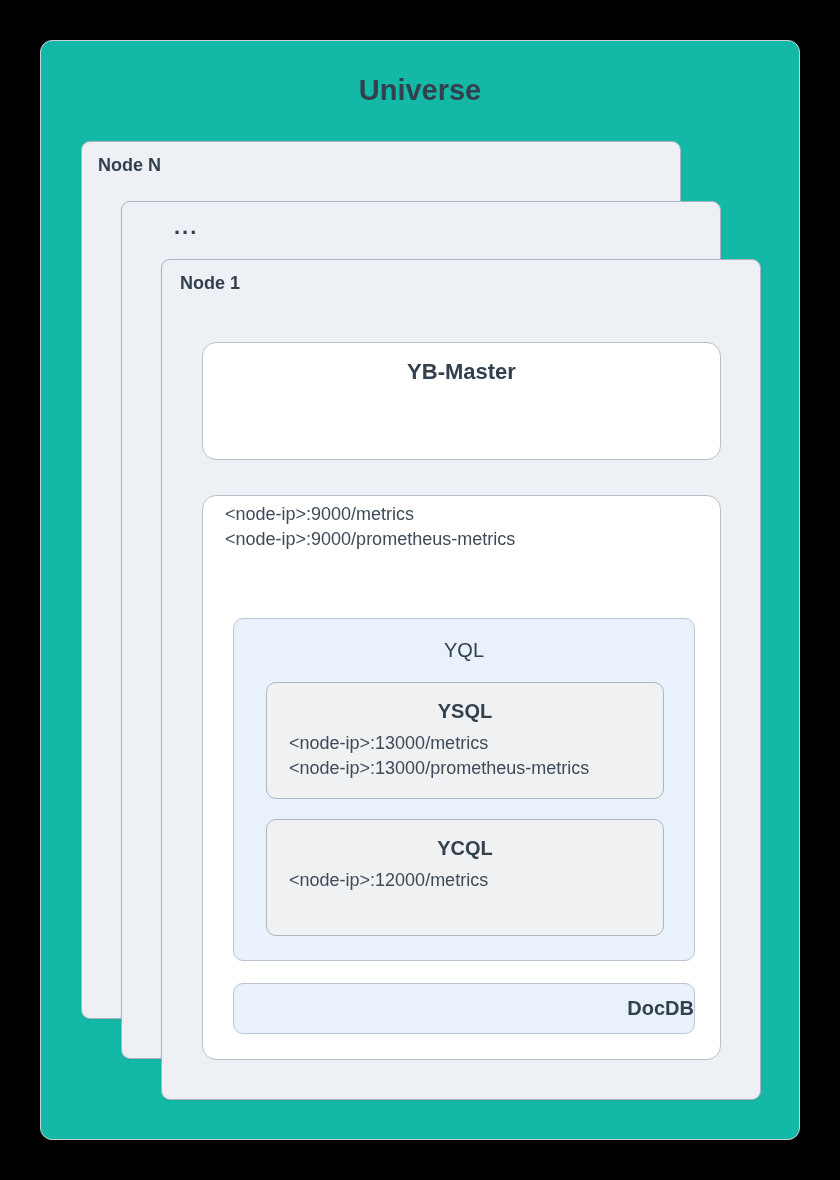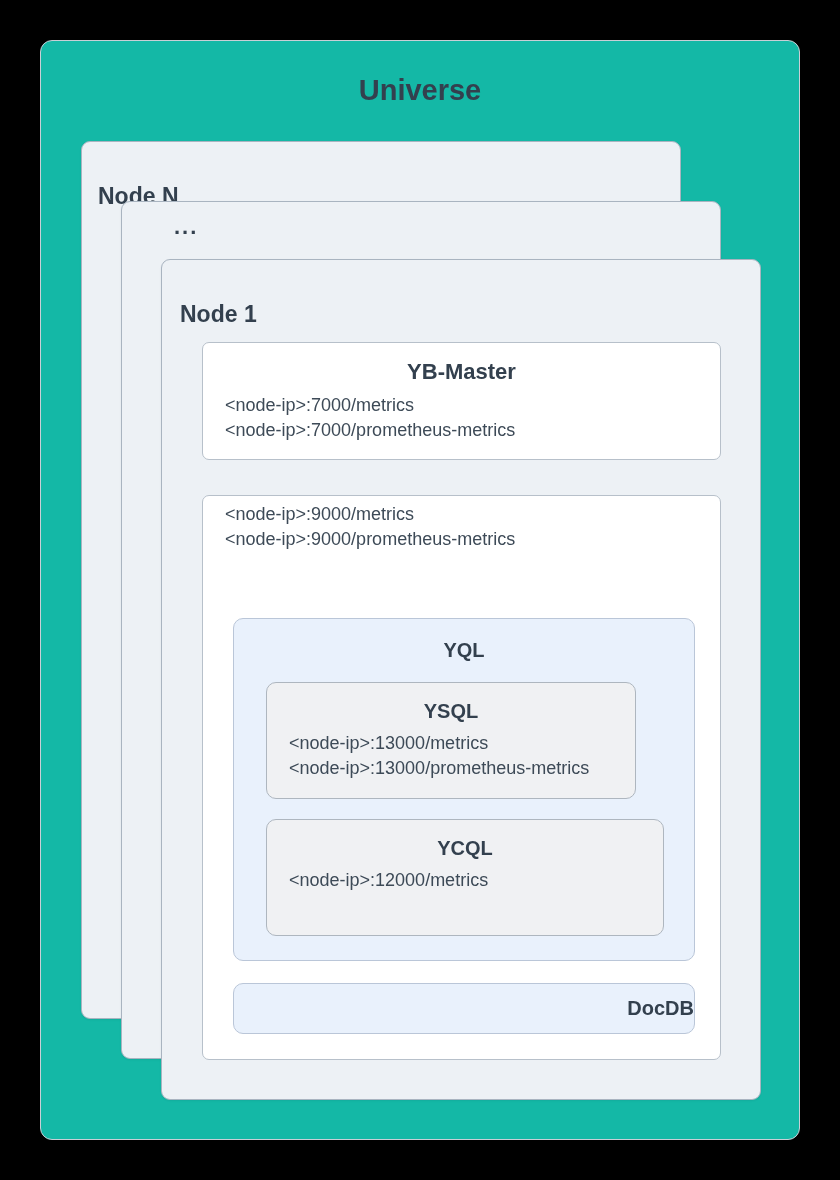--- a/index.html
+++ b/index.html
@@ -22,42 +22,41 @@
     color: #33404e;
   }
 
   .node-card {
     background: #edf1f5;
     border: 1.5px solid #a9b4c0;
     border-radius: 9px;
     box-shadow: 0 1px 2px rgba(30,45,60,0.08);
   }
   .node-label {
-    font-size: 23px;
+    font-size: 18px;
     font-weight: bold;
     color: #33404e;
     padding: 13px 0 0 16px;
-    margin-top: 28px;
   }
   .node-n   { left: 40px;  top: 100px; width: 600px; height: 878px; }
   .node-dot { left: 80px;  top: 160px; width: 600px; height: 858px; }
   .node-1   { left: 120px; top: 218px; width: 600px; height: 841px; }
   .node-1 > .node-label { padding-left: 18px; }
   .ellipsis-label {
     font-size: 22px;
     font-weight: bold;
     color: #33404e;
     padding: 12px 0 0 52px;
     letter-spacing: 2px;
   }
 
   .white-box {
     background: #ffffff;
     border: 1.5px solid #b7c0ca;
-    border-radius: 7px;
+    border-radius: 14px;
   }
   .box-title {
     text-align: center;
     font-size: 22px;
     font-weight: bold;
     color: #33404e;
     margin-top: 14px;
     line-height: 30px;
   }
   .endpoints {
@@ -72,32 +71,32 @@
 
   .blue-box {
     background: #e9f1fc;
     border: 1.5px solid #bac6d8;
     border-radius: 10px;
   }
   .yql { left: 30px; top: 122px; width: 462px; height: 343px; }
   .yql-title {
     text-align: center;
     font-size: 20px;
-    font-weight: bold;
+    font-weight: normal;
     color: #33404e;
     margin-top: 20px;
   }
 
   .gray-box {
     background: #f0f1f3;
     border: 1.5px solid #aeb6bf;
     border-radius: 10px;
   }
   .gray-box .box-title { font-size: 20px; line-height: 28px; }
-  .ysql { left: 32px; top: 63px;  width: 370px; height: 117px; }
+  .ysql { left: 32px; top: 63px;  width: 398px; height: 117px; }
   .ycql { left: 32px; top: 200px; width: 398px; height: 117px; }
 
   .docdb {
     left: 30px; top: 487px; width: 462px; height: 51px;
     display: flex; align-items: center; justify-content: flex-end;
   }
   .docdb-title {
     font-size: 20px;
     font-weight: bold;
     color: #33404e;
@@ -115,24 +114,20 @@
 
   <div class="card node-card node-dot">
     <div class="ellipsis-label">...</div>
   </div>
 
   <div class="card node-card node-1">
     <div class="node-label">Node 1</div>
 
     <div class="card white-box yb-master">
       <div class="box-title">YB-Master</div>
-      <div class="endpoints">
-        <div>&lt;node-ip&gt;:7000/metrics</div>
-        <div>&lt;node-ip&gt;:7000/prometheus-metrics</div>
-      </div>
     </div>
 
     <div class="card white-box yb-tserver">
       <div class="endpoints">
         <div>&lt;node-ip&gt;:9000/metrics</div>
         <div>&lt;node-ip&gt;:9000/prometheus-metrics</div>
       </div>
 
       <div class="card blue-box yql">
         <div class="yql-title">YQL</div>

